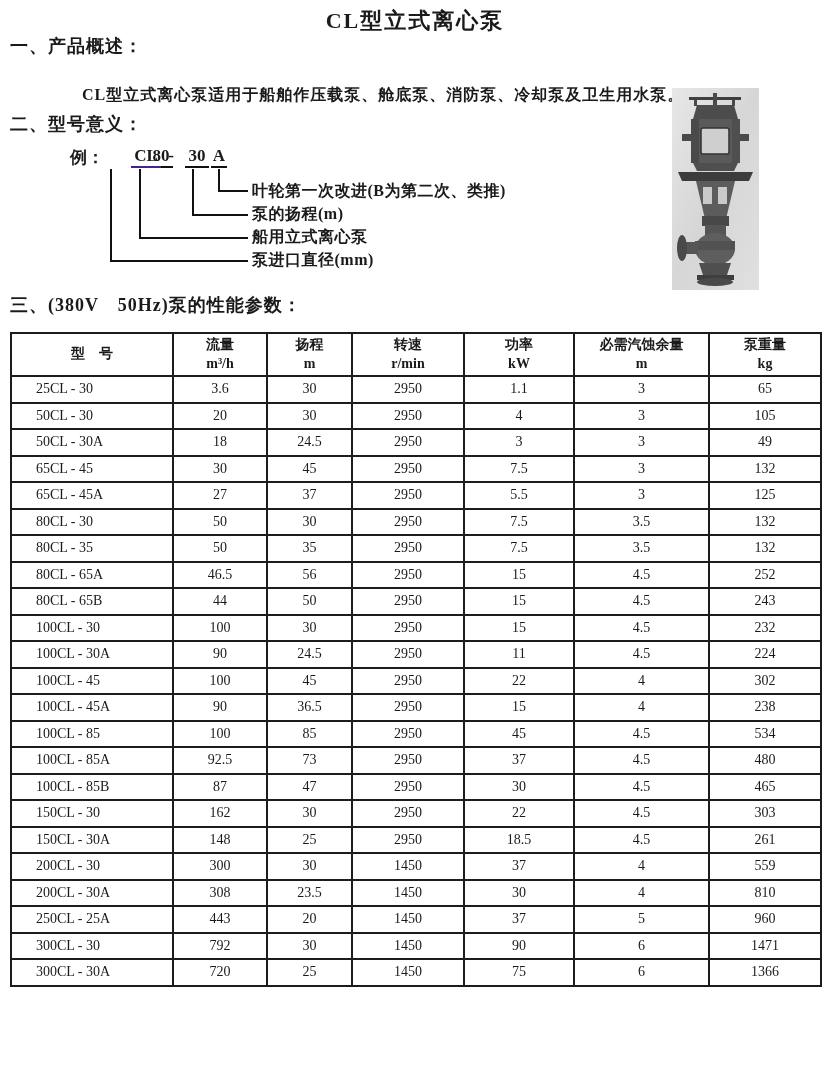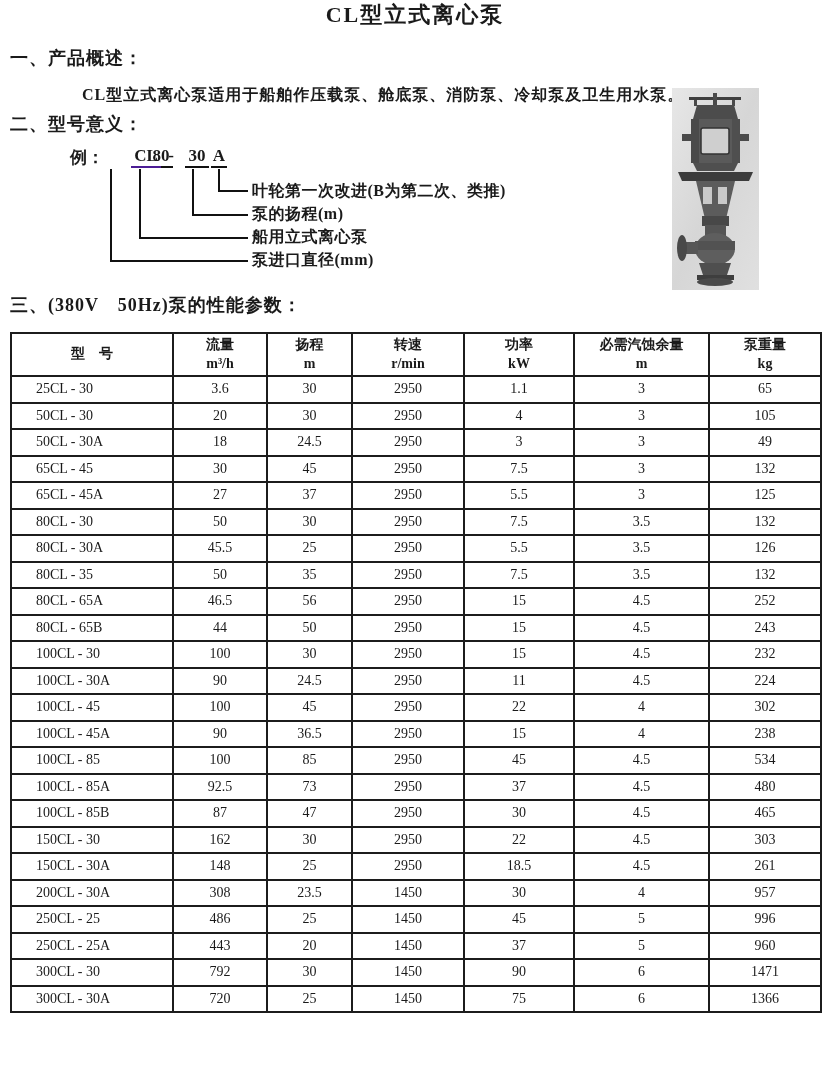--- a/index.html
+++ b/index.html
@@ -5,28 +5,28 @@
   html,body{margin:0;padding:0;background:#ffffff;}
   .page{
     position:relative;
     width:830px;height:1083px;
     background:#ffffff;
     color:#1a1a1a;
     font-family:"Liberation Serif","DejaVu Serif",serif;
     overflow:hidden;
   }
   .page-title{
-    position:absolute;top:0;left:0;width:100%;
+    position:absolute;top:6px;left:0;width:100%;
     text-align:center;font-size:22px;font-weight:bold;letter-spacing:2px;
   }
   .sec-heading{
     position:absolute;left:10px;
     font-size:18px;font-weight:bold;letter-spacing:1px;
   }
-  .sec1-heading{top:46px;text-align:right;}
+  .sec1-heading{top:34px;text-align:right;}
   .sec2-heading{top:112px;}
   .sec3-heading{top:293px;}
   .sec1-body{
     position:absolute;top:85px;left:82px;
     font-size:16px;font-weight:bold;letter-spacing:1px;
   }
   
   .ex-tok{
     position:absolute;top:146px;
     font-size:17px;font-weight:bold;text-align:center;
@@ -245,29 +245,20 @@
         <tr>
           <td class="model-cell">80CL - 30</td>
           <td>50</td>
           <td>30</td>
           <td>2950</td>
           <td>7.5</td>
           <td>3.5</td>
           <td>132</td>
         </tr>
         <tr>
-          <td class="model-cell">80CL - 30A</td>
-          <td>45.5</td>
-          <td>25</td>
-          <td>2950</td>
-          <td>5.5</td>
-          <td>3.5</td>
-          <td>126</td>
-        </tr>
-        <tr>
           <td class="model-cell">80CL - 35</td>
           <td>50</td>
           <td>35</td>
           <td>2950</td>
           <td>7.5</td>
           <td>3.5</td>
           <td>132</td>
         </tr>
         <tr>
           <td class="model-cell">80CL - 65A</td>
@@ -360,38 +351,38 @@
           <td>303</td>
         </tr>
         <tr>
           <td class="model-cell">150CL - 30A</td>
           <td>148</td>
           <td>25</td>
           <td>2950</td>
           <td>18.5</td>
           <td>4.5</td>
           <td>261</td>
+        </tr>
+        <tr>
+          <td class="model-cell">200CL - 30</td>
+          <td>300</td>
+          <td>30</td>
+          <td>1450</td>
+          <td>37</td>
+          <td>4</td>
+          <td>559</td>
         </tr>
         <tr>
           <td class="model-cell">200CL - 30A</td>
           <td>308</td>
           <td>23.5</td>
           <td>1450</td>
           <td>30</td>
           <td>4</td>
-          <td>957</td>
-        </tr>
-        <tr>
-          <td class="model-cell">250CL - 25</td>
-          <td>486</td>
-          <td>25</td>
-          <td>1450</td>
-          <td>45</td>
-          <td>5</td>
-          <td>996</td>
+          <td>810</td>
         </tr>
         <tr>
           <td class="model-cell">250CL - 25A</td>
           <td>443</td>
           <td>20</td>
           <td>1450</td>
           <td>37</td>
           <td>5</td>
           <td>960</td>
         </tr>

